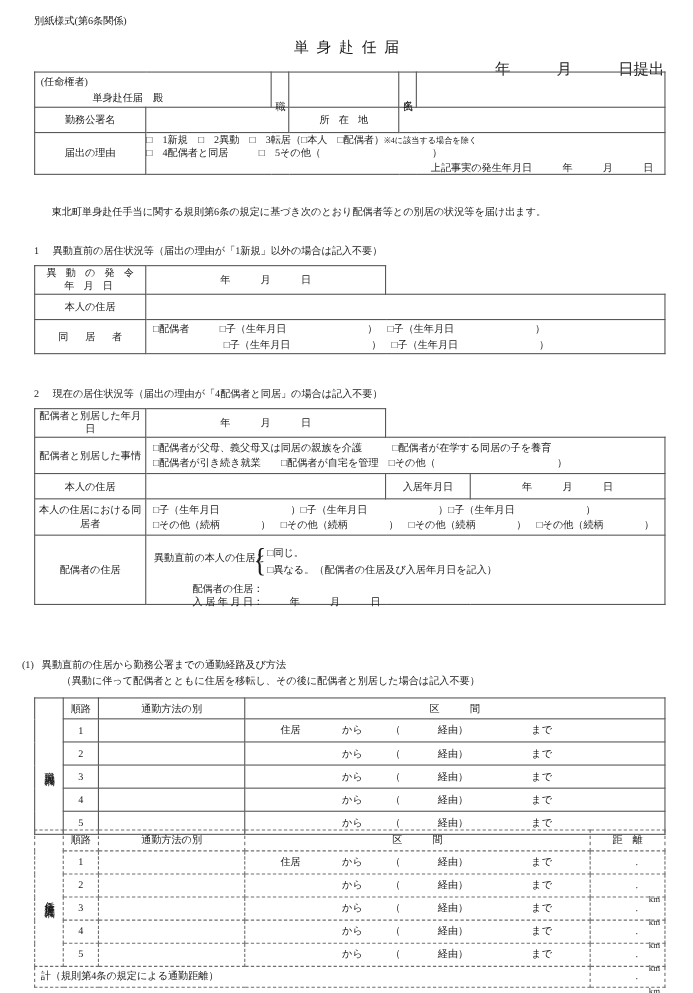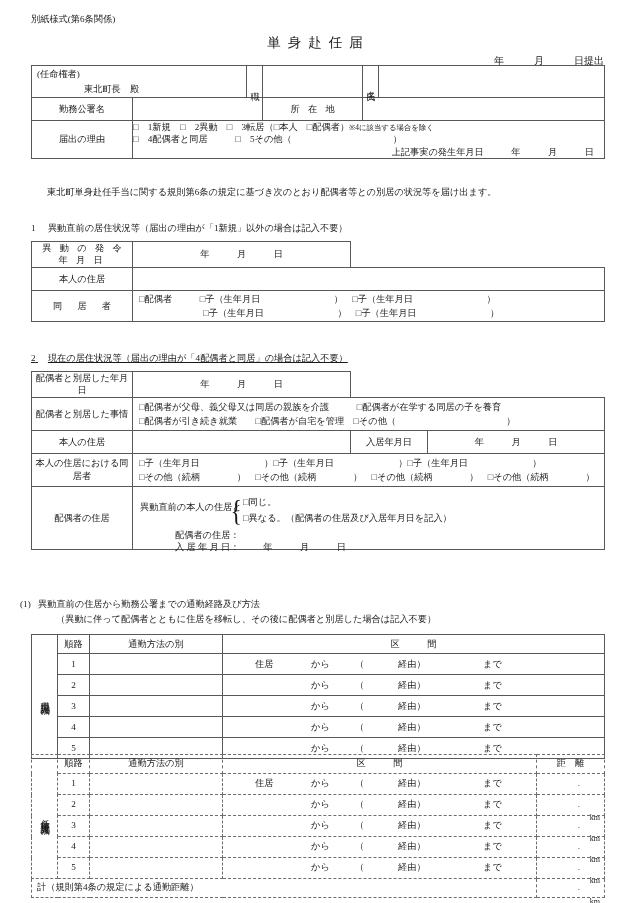--- a/index.html
+++ b/index.html
@@ -36,21 +36,21 @@
     left: 0; top: 34px;
     width: 630px;
     text-align: center;
     font-size: 13.5px;
     letter-spacing: 7px;
     text-indent: 7px;
   }
   .submit-date {
     position: absolute;
     right: 26px; top: 54px;
-    font-size: 10px;
+    font-size: 14px;
     letter-spacing: 0px;
   }
 
   
   table.grid {
     border-collapse: collapse;
     table-layout: fixed;
     font-size: 9.2px;
   }
   table.grid td {
@@ -223,21 +223,21 @@
         <col style="width:114px">
         <col style="width:16px">
       <col style="width:100px">
         <col style="width:16px">
         <col style="width:226px">
     </colgroup>
     <tbody>
       <tr>
         <td colspan="2" class="appointer-cell">
           <span class="appointer-top">(任命権者)</span>
-          <span class="appointer-bottom">東北町長　殿</span>
+          <span class="appointer-bottom">単身赴任届　殿</span>
         </td>
         <td class="h-label">
           <span class="vert-name">職</span>
         </td>
         <td></td>
         <td class="h-label">
           <span class="vert-name">氏名</span>
         </td>
         <td></td>
       </tr>
@@ -286,21 +286,21 @@
       <tr>
         <td class="h-label lbl-sp">同　居　者</td>
         <td colspan="2" class="kids-row">
           <div class="k1">□配偶者　　　□子（生年月日　　　　　　　　）　□子（生年月日　　　　　　　　）</div>
           <div class="k2">　　　　　　　□子（生年月日　　　　　　　　）　□子（生年月日　　　　　　　　）</div>
         </td>
       </tr>
     </tbody>
   </table>
 
-  <div class="sec-cap" style="left:31px; top:352px;text-decoration:underline;">
+  <div class="sec-cap" style="left:31px; top:352px;">
     <span>2</span>
     <span style="display:inline-block;width:10px"></span><span>現在の居住状況等（届出の理由が「4配偶者と同居」の場合は記入不要）</span>
   </div>
 
   <table class="grid tbl-sec2">
     <colgroup>
       <col style="width:101px">
         <col style="width:218px">
         <col style="width:77px">
         <col style="width:177px">

